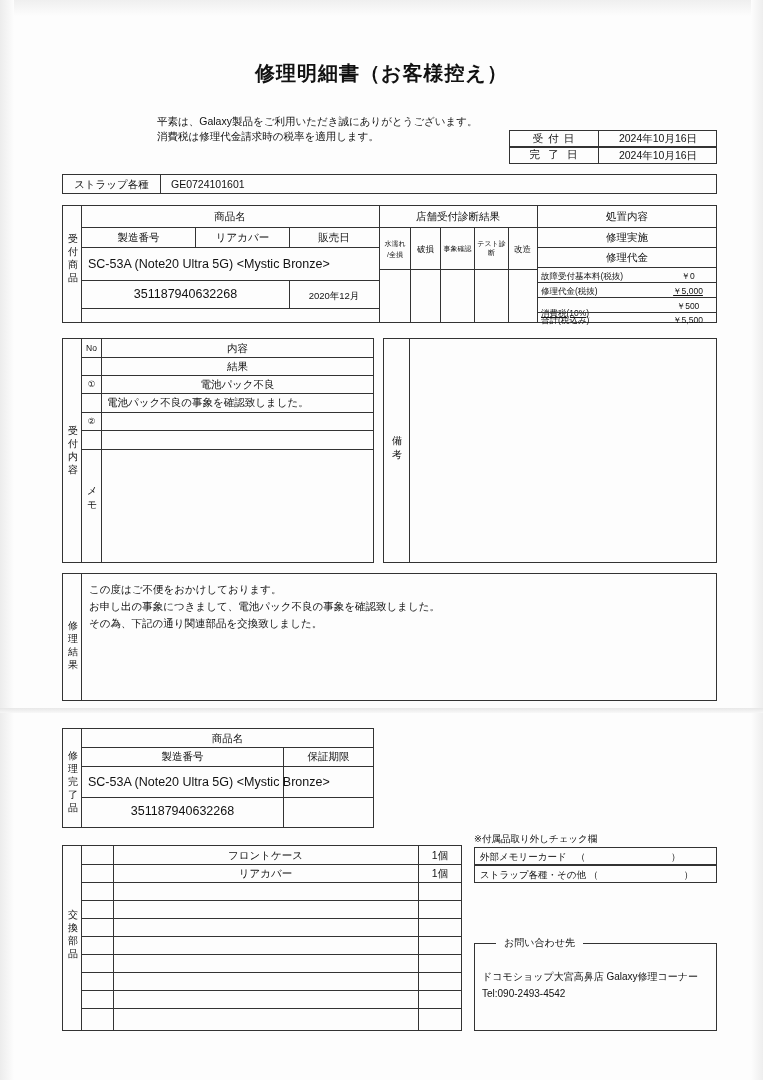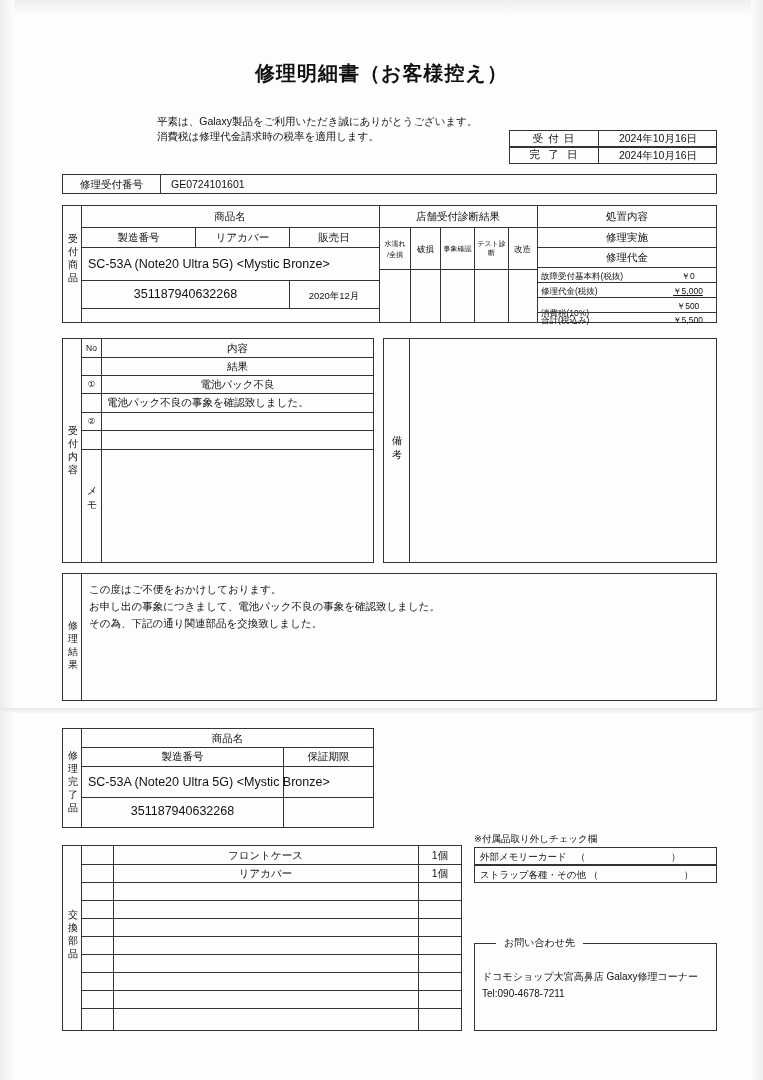--- a/index.html
+++ b/index.html
@@ -91,21 +91,21 @@
     <div class="vline" style="left:88px; top:0; height:15px;"></div>
     <div class="t c" style="left:89px; top:0; width:118px; height:15px;">2024年10月16日</div>
   </div>
   <div class="bx" style="left:509px; top:147px; width:208px; height:17px;">
     <div class="t c" style="left:0; top:0; width:88px; height:15px; letter-spacing:1px;font-family:Liberation Mono, monospace;">完 了 日</div>
     <div class="vline" style="left:88px; top:0; height:15px;"></div>
     <div class="t c" style="left:89px; top:0; width:118px; height:15px;">2024年10月16日</div>
   </div>
 
   <div class="bx" style="left:62px; top:174px; width:655px; height:20px;">
-    <div class="t c" style="left:0; top:1px; width:97px; height:17px;">修理受付番号</div>
+    <div class="t c" style="left:0; top:1px; width:97px; height:17px;">ストラップ各種</div>
     <div class="vline" style="left:97px; top:0; height:18px;"></div>
     <div class="t l" style="left:108px; top:1px; width:300px; height:17px;">GE0724101601</div>
   </div>
 
   <div class="bx" style="left:62px; top:205px; width:655px; height:118px;">
 
     <div class="vline" style="left:18px; top:0; height:116px;"></div>
     <div class="vline" style="left:316px; top:0; height:116px;"></div>
     <div class="vline" style="left:474px; top:0; height:116px;"></div>
 
@@ -148,21 +148,21 @@
     <div class="hline" style="left:474px; top:41px; width:179px;"></div>
     <div class="t c" style="left:475px; top:43px; width:178px; height:17px;">修理代金</div>
     <div class="hline" style="left:474px; top:61px; width:179px;"></div>
 
     <div class="t l sm" style="left:478px; top:63px; width:120px; height:14px;">故障受付基本料(税抜)</div>
     <div class="t c sm" style="left:598px; top:63px; width:54px; height:14px;">￥0</div>
     <div class="hline" style="left:474px; top:76px; width:179px;"></div>
     <div class="t l sm" style="left:478px; top:78px; width:120px; height:14px;">修理代金(税抜)</div>
     <div class="t c sm" style="left:598px; top:78px; width:54px; height:14px;text-decoration:underline;">￥5,000</div>
     <div class="hline" style="left:474px; top:91px; width:179px;"></div>
-    <div class="t l sm" style="left:478px; top:93px; width:120px; height:28px;">消費税(10%)</div>
+    <div class="t l sm" style="left:478px; top:93px; width:120px; height:28px;text-decoration:underline;">消費税(10%)</div>
     <div class="t c sm" style="left:598px; top:93px; width:54px; height:14px;">￥500</div>
     <div class="hline" style="left:474px; top:106px; width:179px;"></div>
     <div class="t l sm" style="left:478px; top:107px; width:120px; height:14px;">合計(税込み)</div>
     <div class="t c sm" style="left:598px; top:107px; width:54px; height:14px;">￥5,500</div>
   </div>
 
   <div class="bx" style="left:62px; top:338px; width:312px; height:225px;">
     <div class="vline" style="left:18px; top:0; height:223px;"></div>
     <div class="vline" style="left:38px; top:0; height:223px;"></div>
     <div class="t" style="left:2px; top:85px; width:16px; text-align:center; font-size:10px; line-height:13px;">受<br>付<br>内<br>容</div>
@@ -256,16 +256,16 @@
     <div class="t l" style="left:5px; top:1px; width:235px; height:15px; font-size:9.5px;">ストラップ各種・その他 （　　　　　　　　　）</div>
   </div>
   <div class="bx" style="left:474px; top:847px; width:243px; height:18px;">
     <div class="t l" style="left:5px; top:1px; width:235px; height:15px; font-size:9.5px;">外部メモリーカード　（　　　　　　　　　）</div>
   </div>
 
   <div class="bx" style="left:474px; top:943px; width:243px; height:88px; border-top:1px solid #333;"></div>
   <div style="position:absolute; left:496px; top:936px; background:#fdfdfd; padding:0 8px; font-size:10px;">お問い合わせ先</div>
   <div class="t" style="left:482px; top:968px; width:230px; font-size:10px; line-height:17px;">
     <div>ドコモショップ大宮高鼻店 Galaxy修理コーナー</div>
-    <div>Tel:090-4678-7211</div>
+    <div>Tel:090-2493-4542</div>
   </div>
 
 </div>
 
 </body></html>

